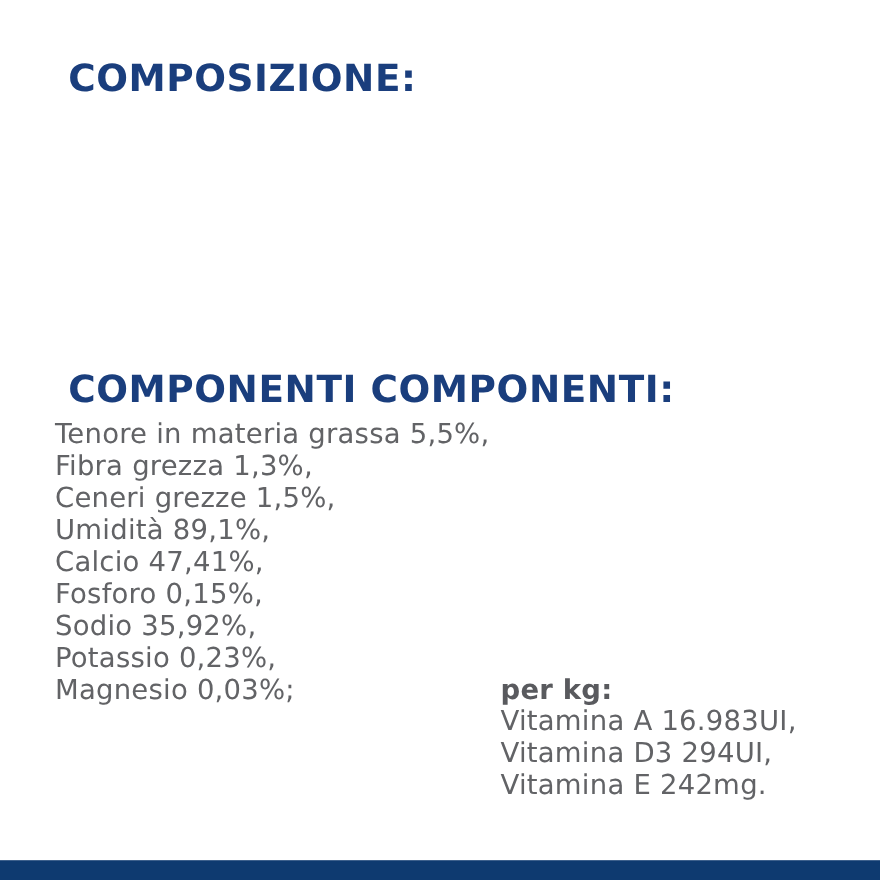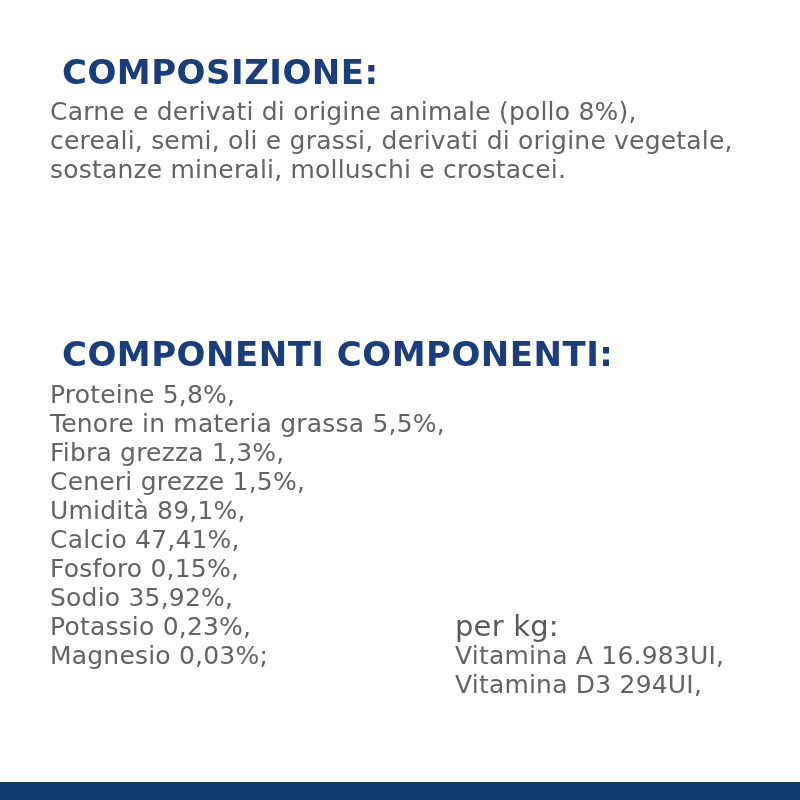--- a/index.html
+++ b/index.html
@@ -39,66 +39,61 @@
     color: var(--body, #626366);
     letter-spacing: 0.2px;
     white-space: nowrap;
   }
   .perkg {
     position: absolute;
     left: 455px;
     top: 612px;
   }
   .perkg-label {
-    font-size: 29px;
+    font-size: 25px;
     line-height: 29px;
-    font-weight: normal;
+    font-weight: bold;
     color: var(--label, #595a5e);
     letter-spacing: 0.2px;
   }
   .bottom-bar {
     position: absolute;
     left: 0;
     bottom: 0;
     width: 100%;
     height: 18px;
     background: var(--bar, #0e3a70);
   }
 </style>
 </head>
 <body>
 
 <div class="page" style="--bg: #ffffff; --heading: #1a3e7d; --body: #626366; --label: #595a5e; --bar: #0e3a70;">
 
   <h1 class="heading" id="composition-heading">COMPOSIZIONE:</h1>
 
-  <div class="body-block" id="composition-body">
-      <div class="line">Carne e derivati di origine animale (pollo 8%),</div>
-      <div class="line">cereali, semi, oli e grassi, derivati di origine vegetale,</div>
-      <div class="line">sostanze minerali, molluschi e crostacei.</div>
-    </div>
 
   <h1 class="heading" id="analytical-heading">COMPONENTI COMPONENTI:</h1>
 
   <div class="body-block" id="analytical-list">
-      <div class="line">Proteine 5,8%,</div>
       <div class="line">Tenore in materia grassa 5,5%,</div>
       <div class="line">Fibra grezza 1,3%,</div>
       <div class="line">Ceneri grezze 1,5%,</div>
       <div class="line">Umidità 89,1%,</div>
       <div class="line">Calcio 47,41%,</div>
       <div class="line">Fosforo 0,15%,</div>
       <div class="line">Sodio 35,92%,</div>
       <div class="line">Potassio 0,23%,</div>
       <div class="line">Magnesio 0,03%;</div>
     </div>
 
   <div class="perkg">
     <div class="perkg-label">per kg:</div>
     <div>
         <div class="line">Vitamina A 16.983UI,</div>
         <div class="line">Vitamina D3 294UI,</div>
+        <div class="line">Vitamina E 242mg.</div>
       </div>
   </div>
 
   <div class="bottom-bar"></div>
 
 </div>
 
 </body></html>

